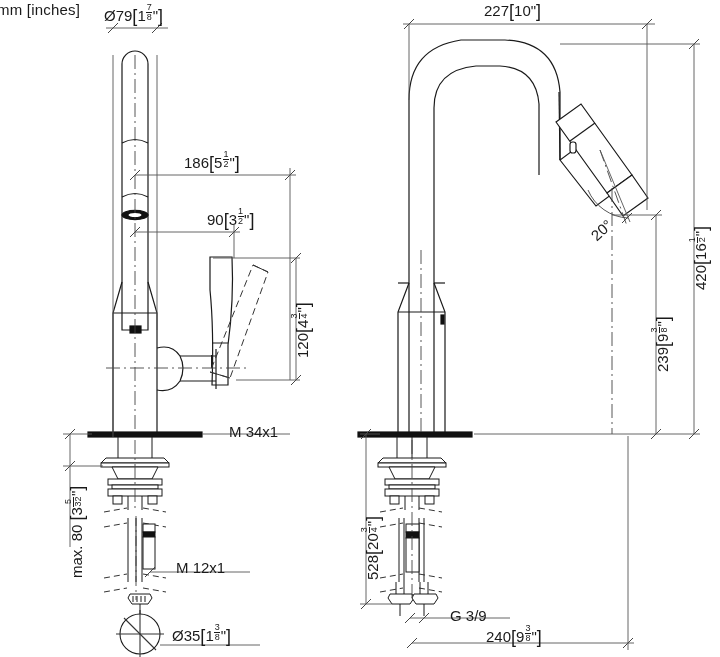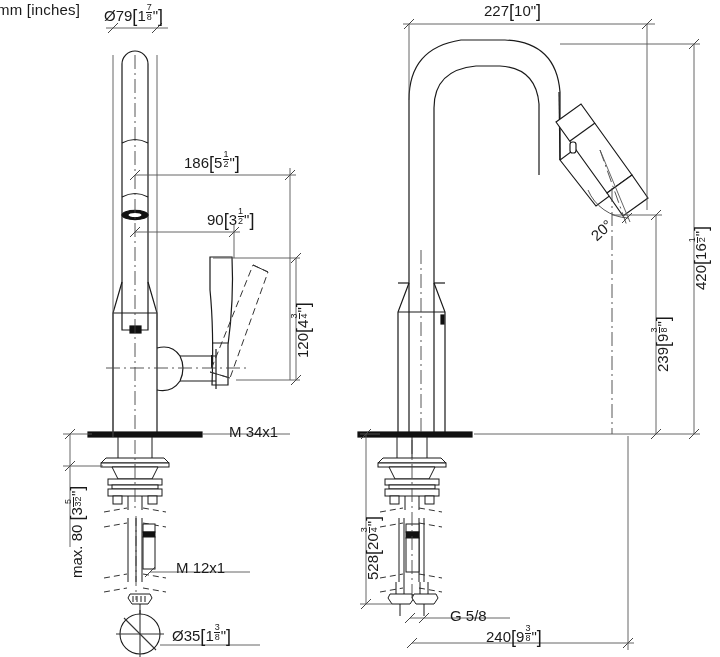--- a/index.html
+++ b/index.html
@@ -330,19 +330,19 @@
   <div class="dim rot90" style="left:650px;top:372px;">
     <span class="n">239</span><span class="brk">[</span><span>9</span><span class="fr"><i class="num">3</i><i>8</i></span>"<span class="brk">]</span>
   </div>
 
   <div class="dim" style="left:588px;top:232px;transform:rotate(-42deg);transform-origin:0 0;">20°</div>
 
   <div class="dim rot90" style="left:360px;top:580px;">
     <span class="n">528</span><span class="brk">[</span><span>20</span><span class="fr"><i class="num">3</i><i>4</i></span>"<span class="brk">]</span>
   </div>
 
-  <div class="dim" style="left:450px;top:608px;">G 5/8</div>
+  <div class="dim" style="left:450px;top:608px;">G 3/9</div>
 
   <div class="dim" style="left:486px;top:624px;">
     <span class="n">240</span><span class="brk">[</span><span>9</span><span class="fr"><i class="num">3</i><i>8</i></span>"<span class="brk">]</span>
   </div>
 
 </div>
 
 </body></html>

